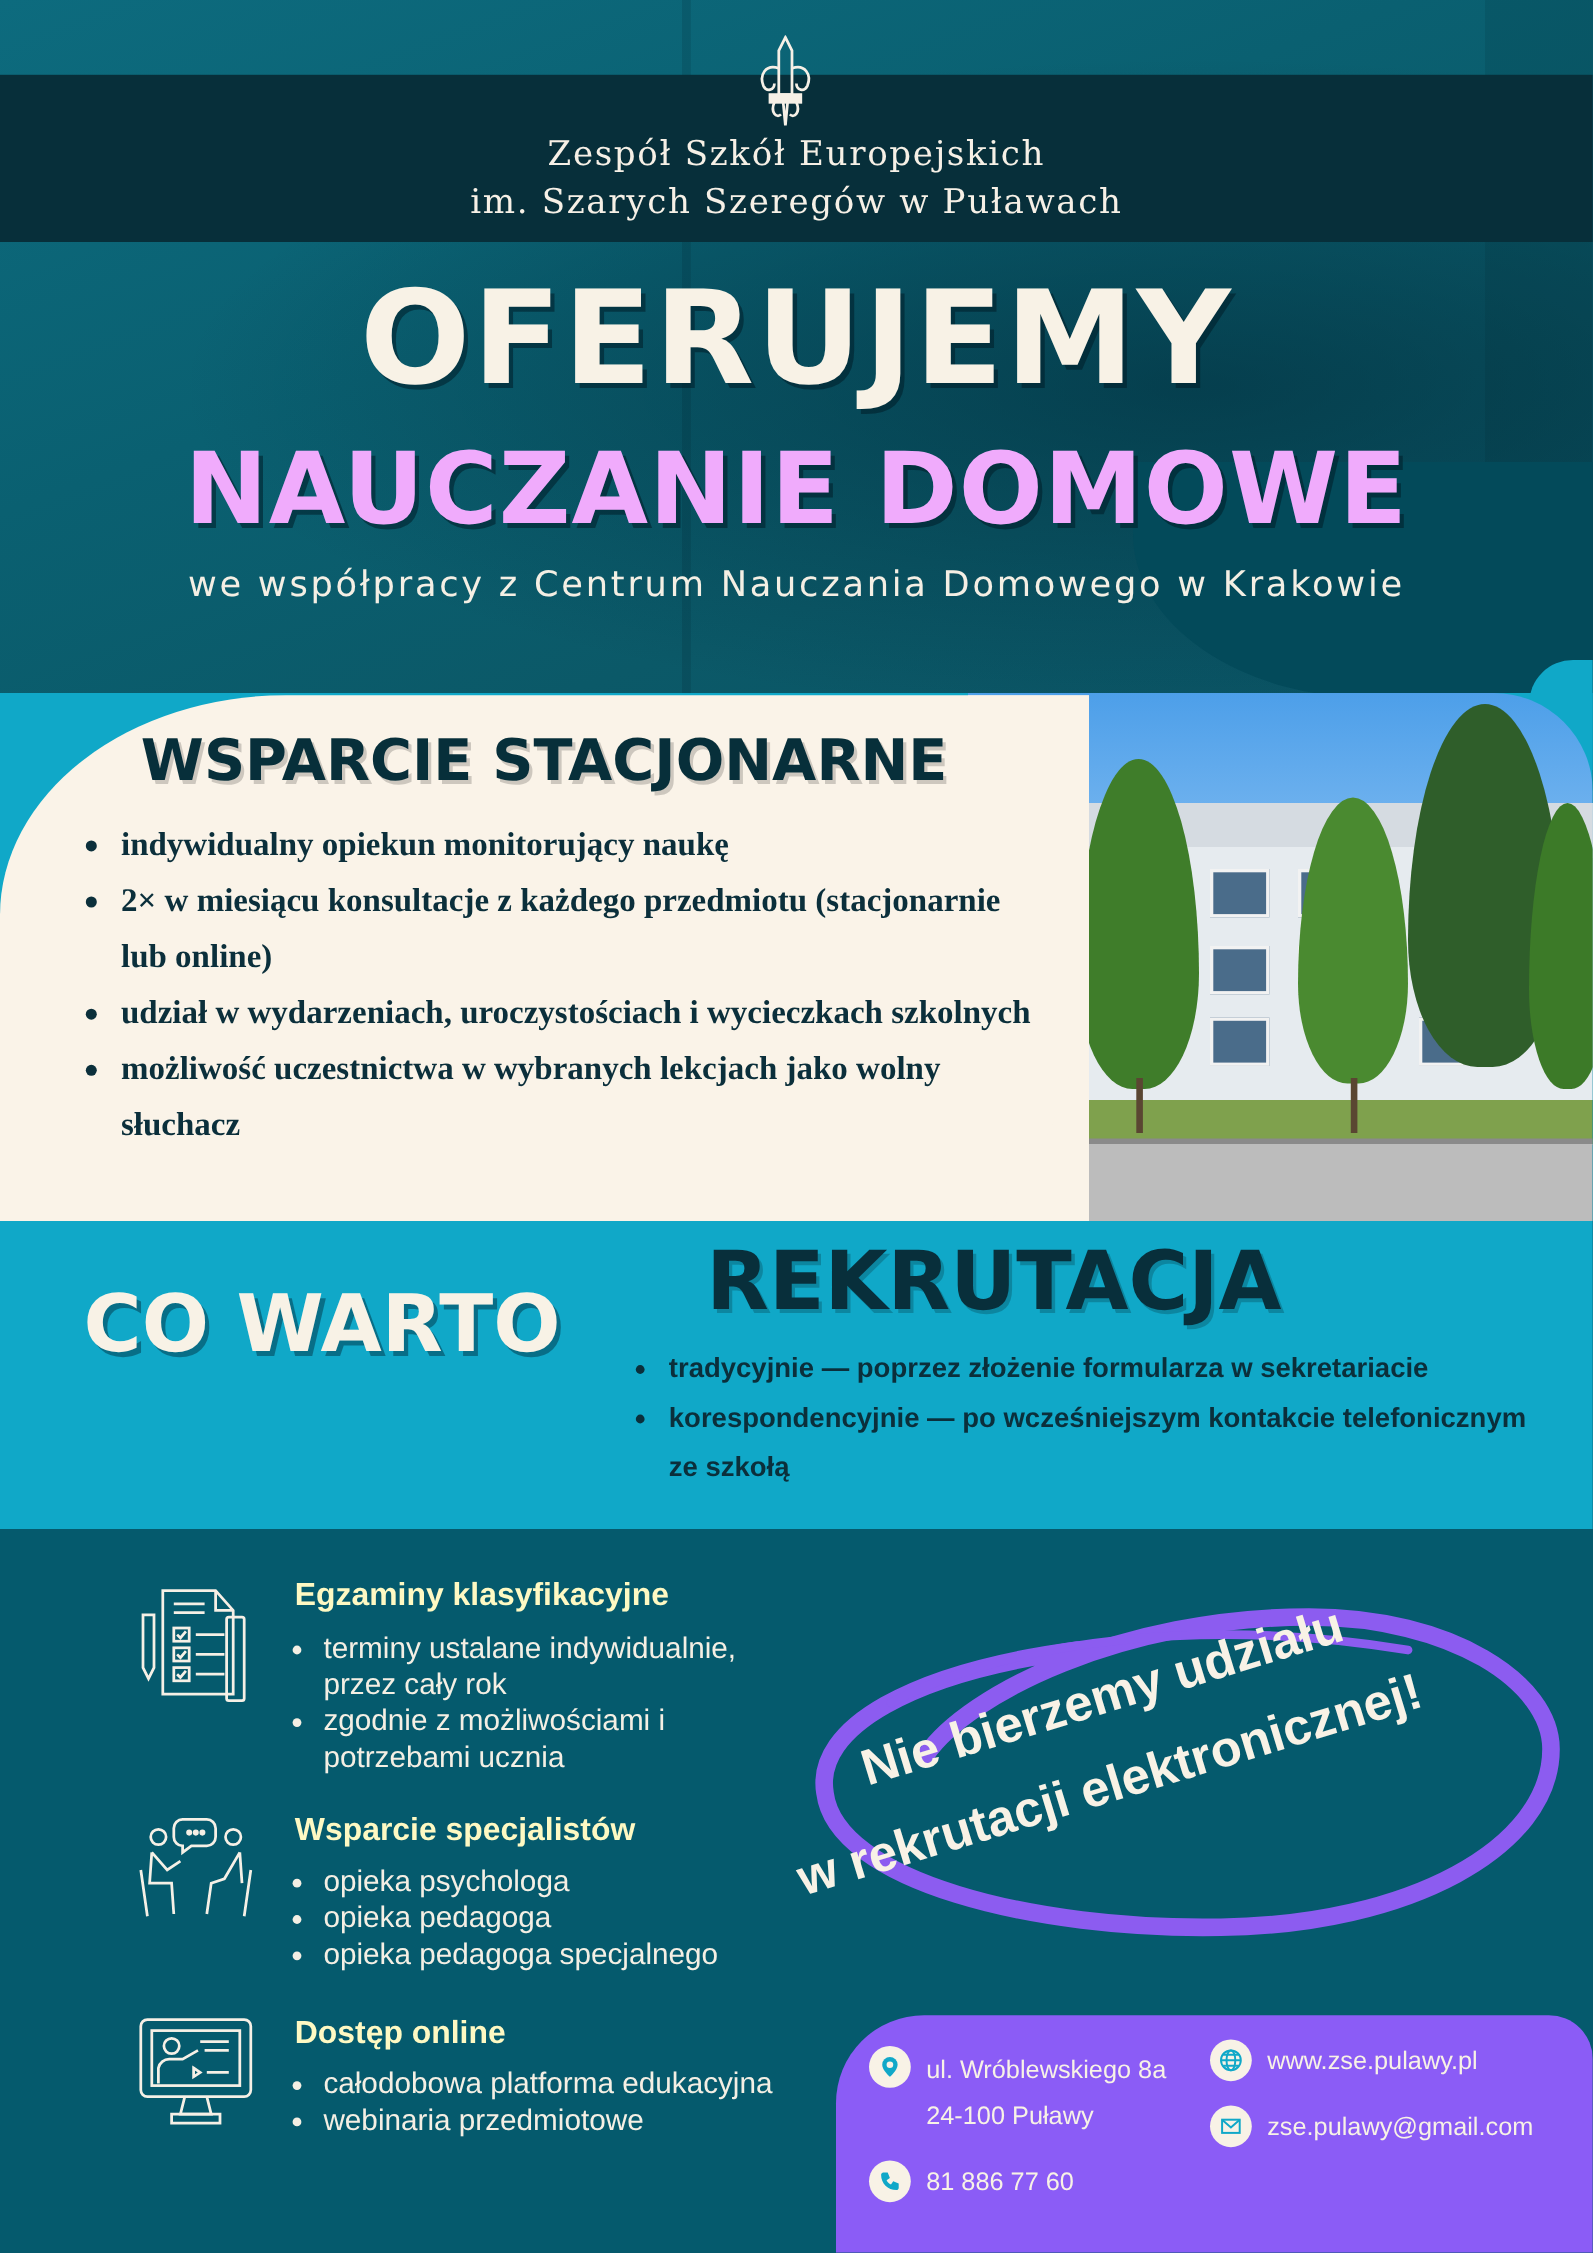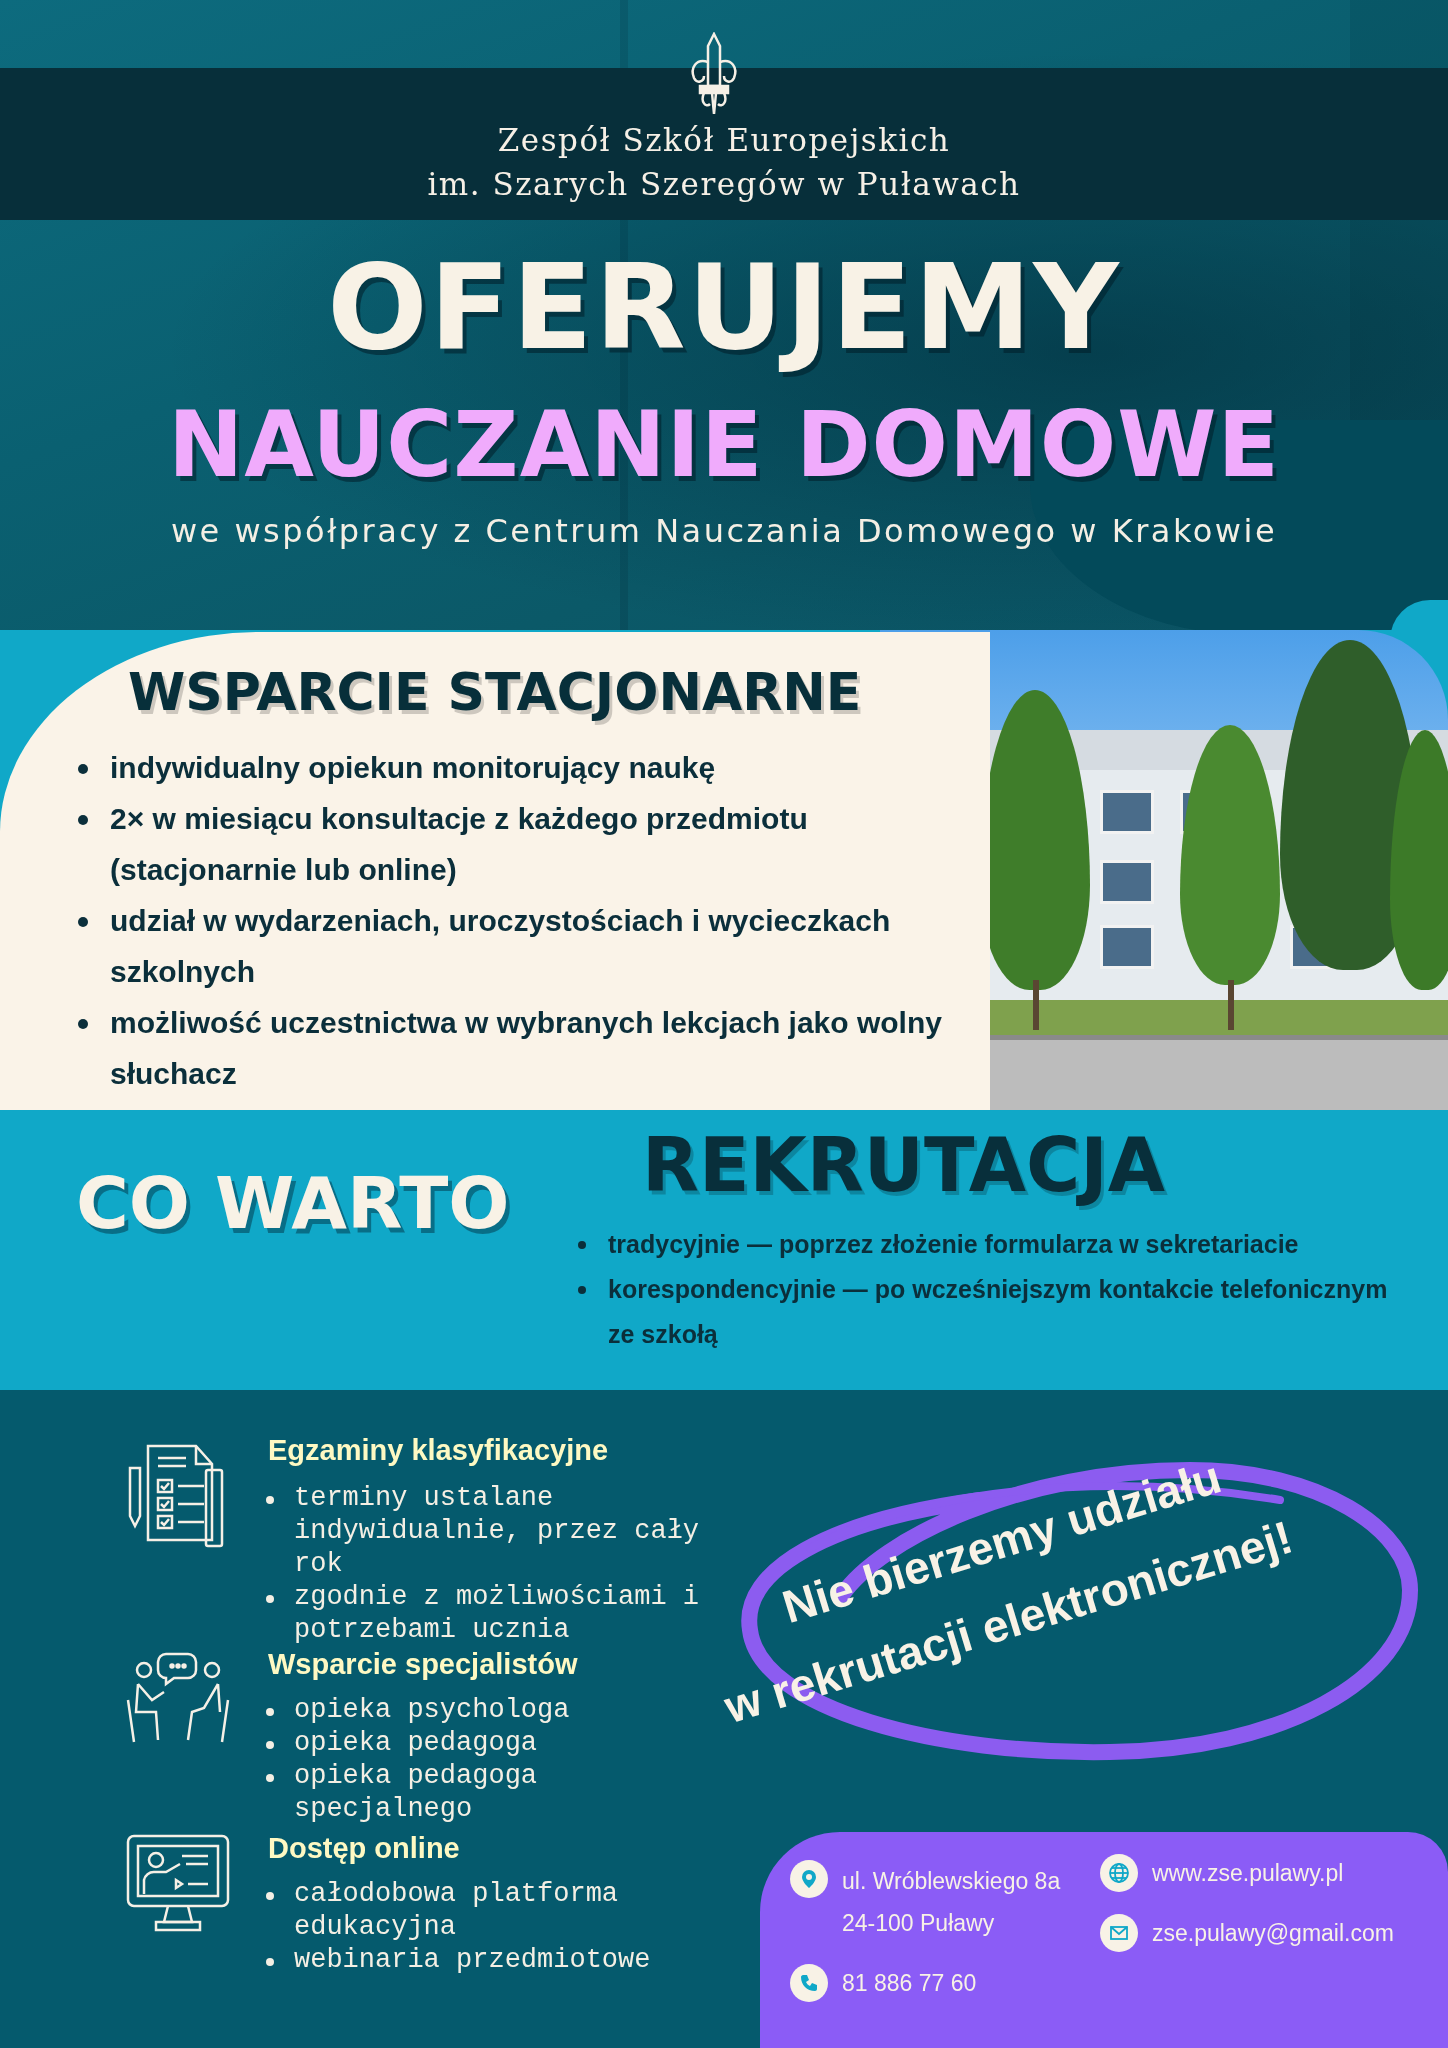--- a/index.html
+++ b/index.html
@@ -50,38 +50,38 @@
   .trunk { position:absolute; width:6px; background:#5a4632; }
 
   
   .cream { left:0; top:632px; width:990px; height:478px; background:#faf3e8;
     border-radius:260px 0 0 0 / 200px 0 0 0; }
 
   .ws-title { left:128px; top:662px; color:#072f3a; font-family:"DejaVu Sans", sans-serif; font-weight:bold; font-size:52px;
     text-shadow:3px 4px 0 rgba(0,0,0,0.18); letter-spacing:0px; }
   .ws-list { left:70px; top:742px; width:880px; margin:0; padding:0; list-style:none; color:#0b2f3b;
     font-family:"Liberation Sans", sans-serif; font-weight:bold; font-size:30px; line-height:51px; }
-  .ws-list li { position:relative; padding-left:40px; }
+  .ws-list li { position:relative; padding-left:40px;font-family:Liberation Serif, serif; }
   .ws-list li::before { content:""; position:absolute; left:8px; top:22px; width:10px; height:10px; border-radius:50%; background:#0b2f3b; }
 
   .cw-title { left:76px; top:1150px; color:#f8f2e6; font-family:"DejaVu Sans", sans-serif; font-weight:bold; font-size:72px; line-height:106px;
     text-shadow:4px 5px 0 rgba(0,40,55,0.45); }
 
   .rek-title { left:642px; top:1122px; color:#082f3b; font-family:"DejaVu Sans", sans-serif; font-weight:bold; font-size:74px; text-shadow:3px 4px 0 rgba(0,0,0,0.2); }
   .rek-list { left:572px; top:1222px; width:820px; margin:0; padding:0; list-style:none; color:#0b2f3b;
     font-family:"Liberation Sans", sans-serif; font-weight:bold; font-size:25px; line-height:45px; }
   .rek-list li { position:relative; padding-left:36px; }
   .rek-list li::before { content:""; position:absolute; left:6px; top:19px; width:8px; height:8px; border-radius:50%; background:#0b2f3b; }
 
   
   .bottom { left:0; top:1390px; width:1448px; height:658px; background:#055a6d; }
 
   .feat-icon { width:110px; height:110px; }
   .feat-title { color:#fef9c3; font-family:"Liberation Sans", sans-serif; font-weight:bold; font-size:29px; }
-  .feat-list { margin:0; padding:0; list-style:none; color:#f4efe4; font-family:Liberation Mono, monospace; font-size:27px; line-height:33px; }
+  .feat-list { margin:0; padding:0; list-style:none; color:#f4efe4; font-family:Liberation Sans, sans-serif; font-size:27px; line-height:33px; }
   .feat-list li { position:relative; padding-left:32px; }
   .feat-list li::before { content:""; position:absolute; left:4px; top:14px; width:8px; height:8px; border-radius:50%; background:#f4efe4; }
 
   .stamp { left:720px; top:1430px; width:728px; height:340px; }
   .stamp-text { left:720px; top:1430px; width:728px; height:340px; }
   .stamp-line { position:absolute; color:#f8f2e6; font-family:"Liberation Sans", sans-serif; font-weight:bold; font-size:42px; white-space:nowrap; transform-origin:left bottom; }
 
   .contact { left:760px; top:1832px; width:688px; height:216px; background:#8b5cf6; border-radius:80px 40px 0 0; }
   .c-item { position:absolute; display:flex; align-items:center; color:#f8f2e6; font-family:"Liberation Sans", sans-serif; font-size:23px; }
   .c-ic { width:38px; height:38px; border-radius:50%; background:#f8f2e6; display:flex; align-items:center; justify-content:center; margin-right:14px; flex:none; }

